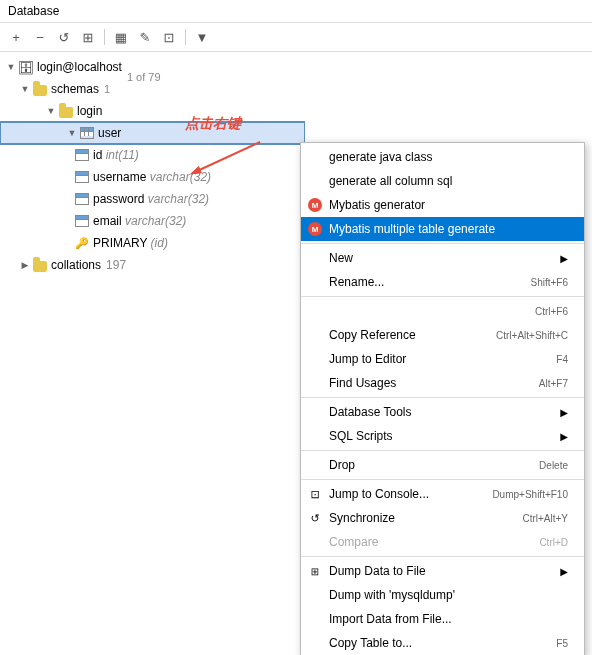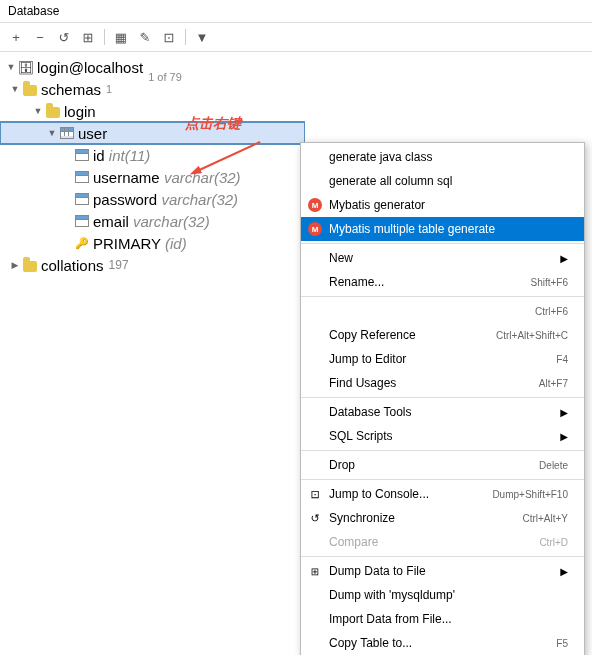--- a/index.html
+++ b/index.html
@@ -171,21 +171,21 @@
     }
     .icon-col-body { flex: 1; }
 
     
     .icon-key {
       font-size: 11px;
       color: #d4a800;
     }
 
     .item-label {
-      font-size: 15px;
+      font-size: 12px;
       color: #000;
     }
     .item-label .type-info {
       color: #888;
       font-style: italic;
     }
 
     
     .annotation {
       position: absolute;
@@ -272,23 +272,23 @@
       color: white;
       font-size: 8px;
       font-weight: bold;
     }
 
     
     .menu-item-label { flex: 1; }
 
     
     .indent-0 { padding-left: 4px; }
-    .indent-1 { padding-left: 8px; }
-    .indent-2 { padding-left: 31px; }
-    .indent-3 { padding-left: 44px; }
+    .indent-1 { padding-left: 18px; }
+    .indent-2 { padding-left: 44px; }
+    .indent-3 { padding-left: 64px; }
     .indent-4 { padding-left: 60px; }
   </style>
 </head>
 <body>
 
 <div class="title-bar">
   <span>Database</span>
 </div>
 
 <div class="toolbar">

